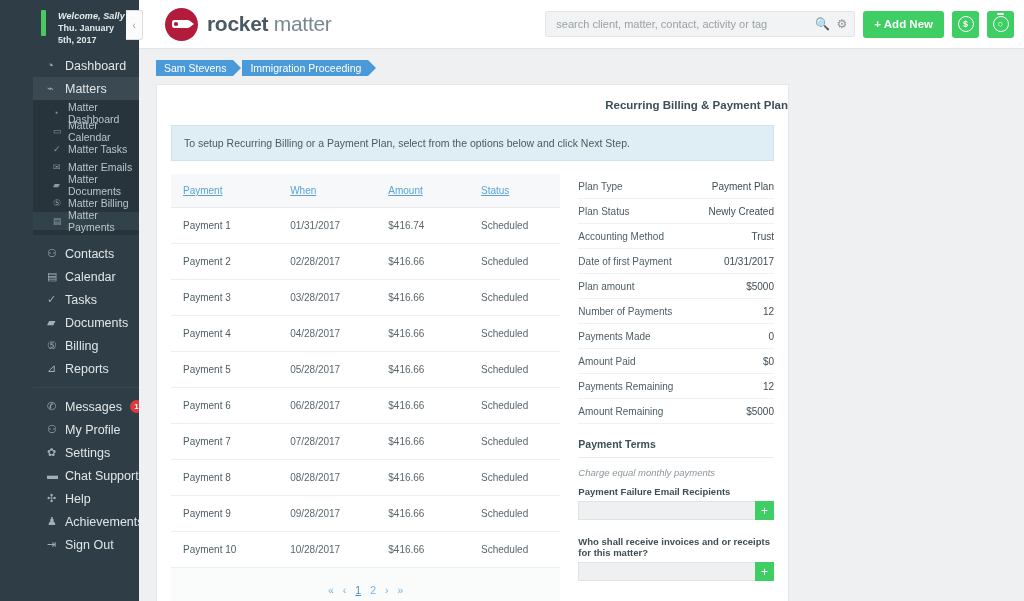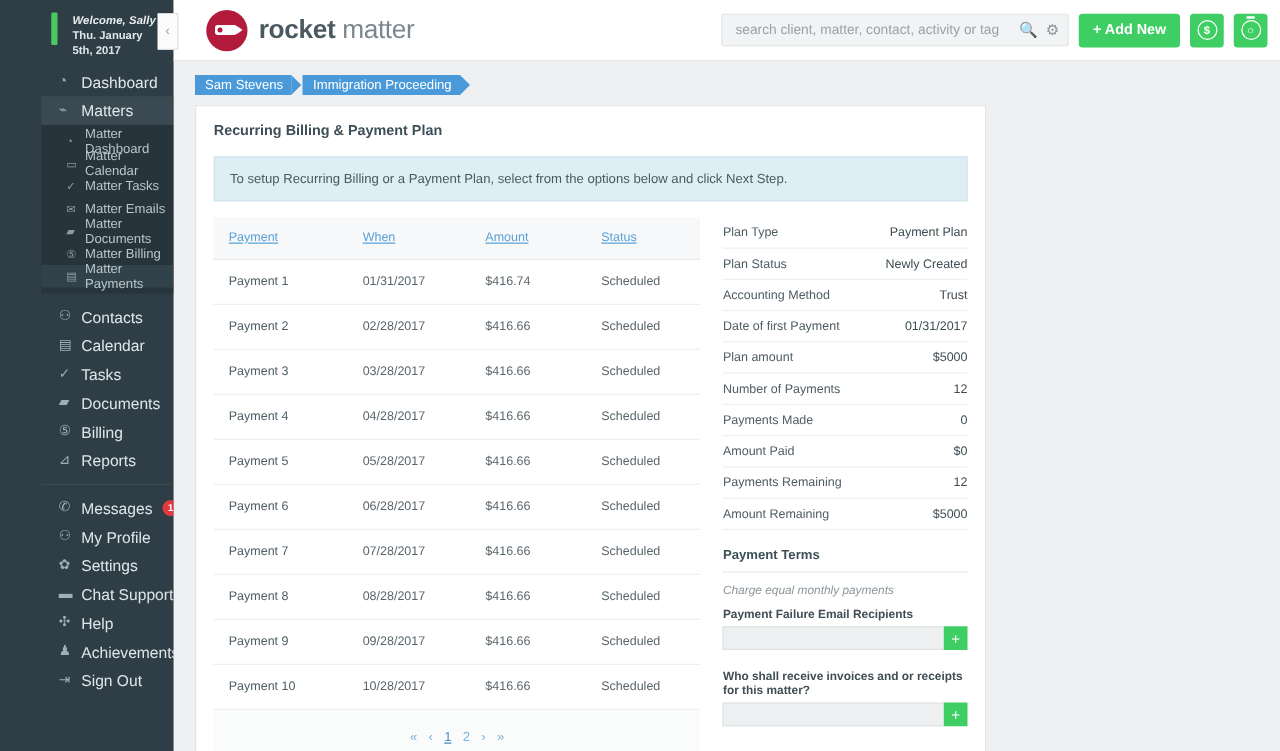--- a/index.html
+++ b/index.html
@@ -109,21 +109,21 @@
     width: 0; height: 0;
     border-top: 3px solid transparent; border-bottom: 3px solid transparent;
     border-left: 4px solid #fff;
   }
   .logo-text { font-size: 21px; color: #5d6d73; letter-spacing: -.3px; }
   .logo-text b { font-weight: bold; color: #4a5a60; }
   .logo-text span { font-weight: normal; color: #78888e; }
 
   .top-right { display: flex; align-items: center; gap: 8px; }
   .search-wrap {
-    width: 278px; height: 26px; background: #f2f3f4;
+    width: 310px; height: 26px; background: #f2f3f4;
     border: 1px solid #e3e5e6; border-radius: 2px;
     display: flex; align-items: center; padding: 0 7px 0 10px; margin-left: 44px;
   }
   .search-input {
     flex: 1; border: none; background: transparent; outline: none;
     font-size: 11px; color: #8b9399;
     font-family: "Liberation Sans", sans-serif;
   }
   .search-input::placeholder { color: #9aa2a7; }
   .search-ico { font-size: 12px; color: #3f4a4f; margin-right: 6px; }
@@ -166,20 +166,21 @@
   }
 
   
   .card {
     margin: 8px 0 0 17px; width: 633px; background: #fff;
     border: 1px solid #e4e7e8; min-height: 520px;
   }
   .card-title {
     font-size: 11.5px; font-weight: bold; color: #3d4f57;
     padding: 14px 0 0 14px;
+    text-align: right;
   }
   .notice {
     margin: 14px 14px 0 14px; background: #dfedf4; border: 1px solid #cfe3ed;
     padding: 11px 12px; font-size: 10.5px; color: #4b5a61;
   }
 
   .body-cols { display: flex; padding: 13px 14px 0 14px; gap: 18px; }
   .col-left { width: 398px; }
   .col-right { width: 200px; }
 

